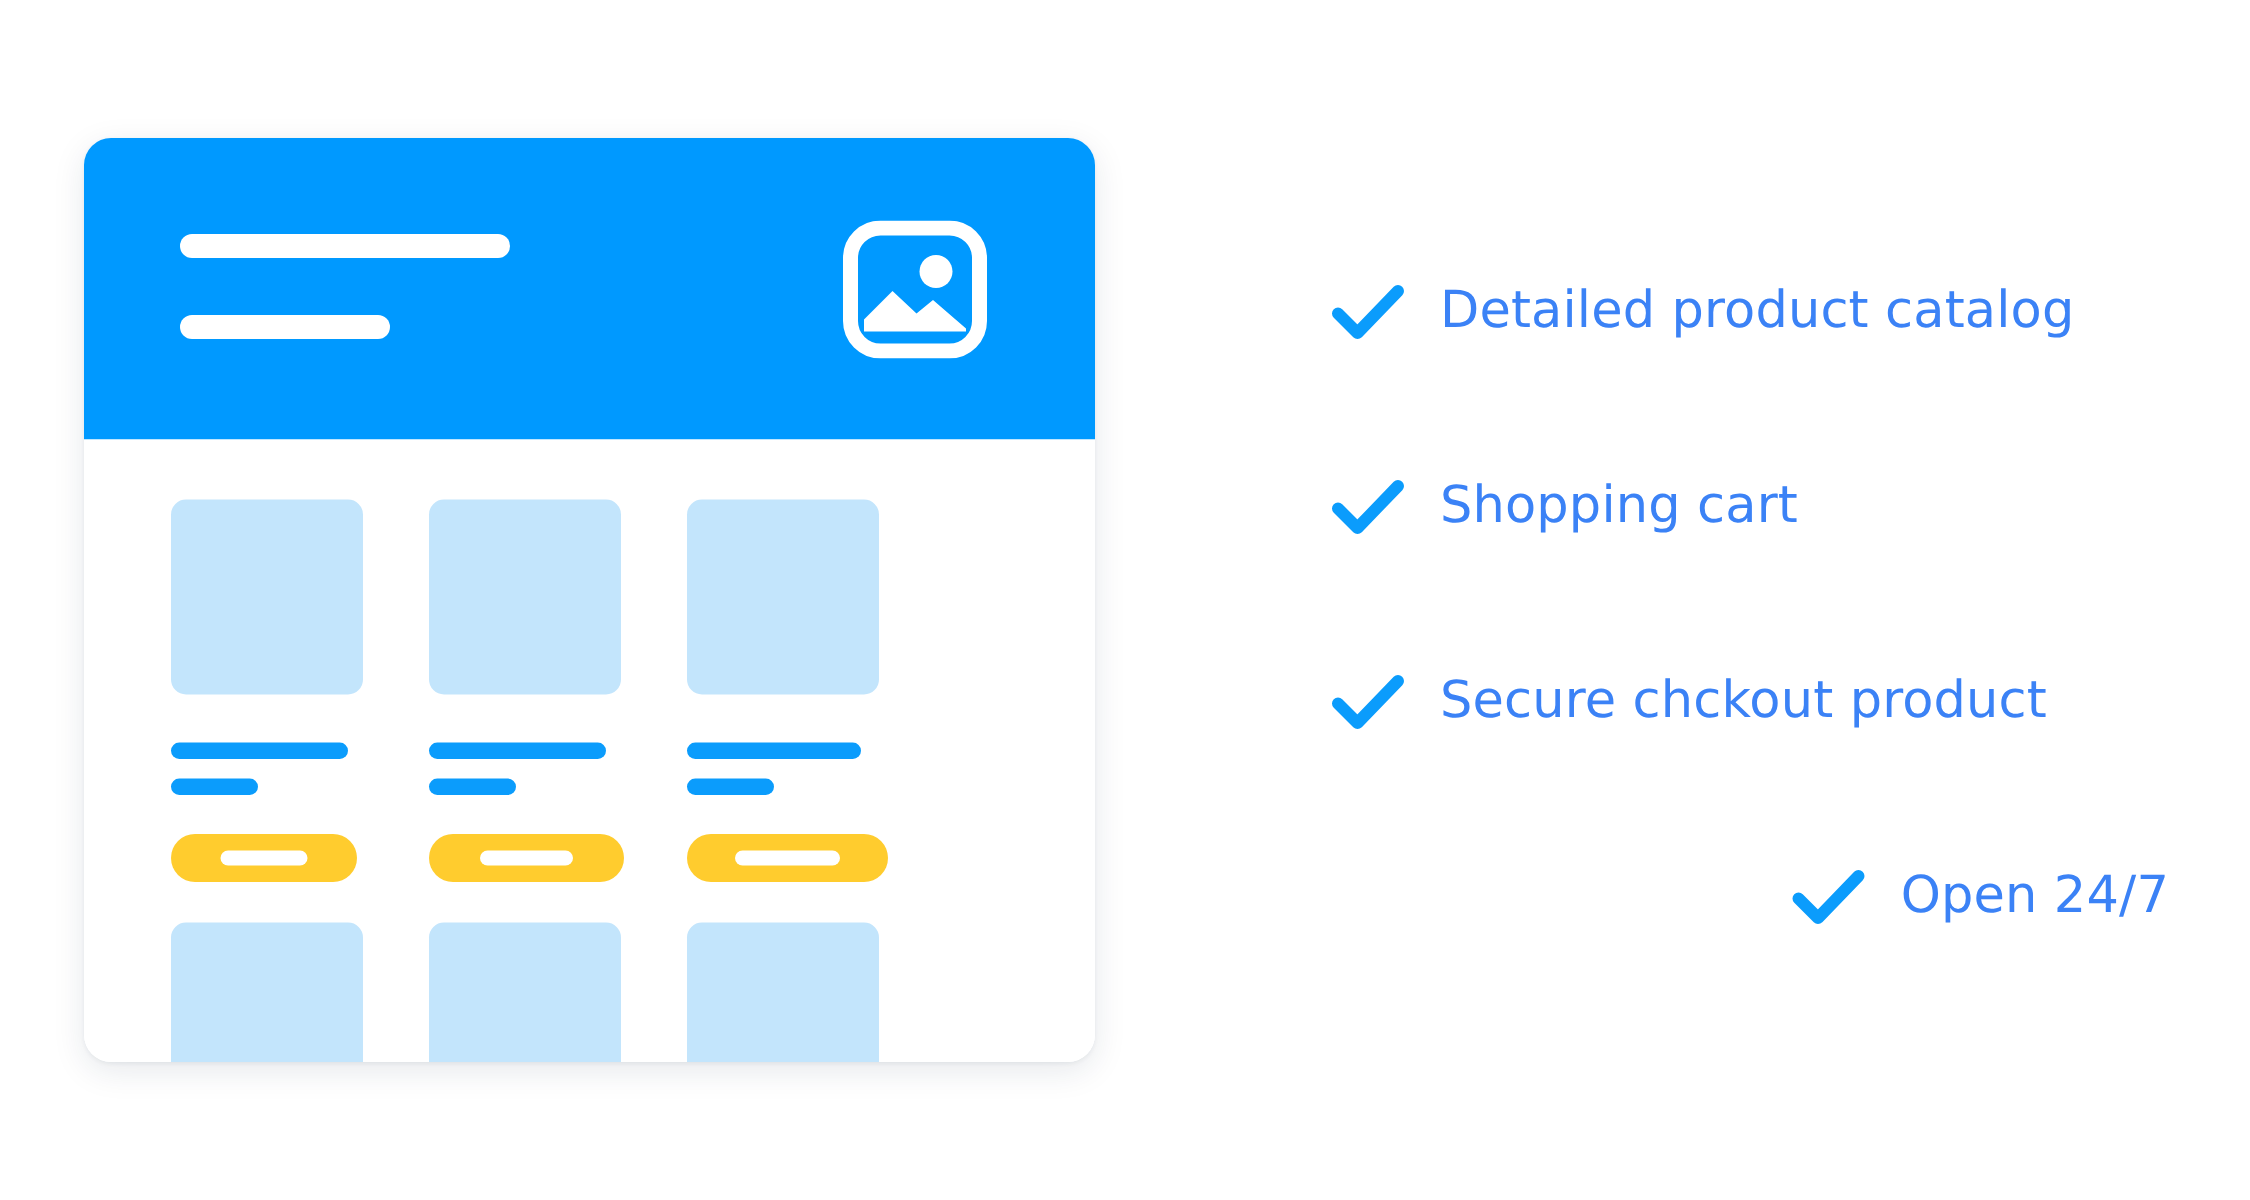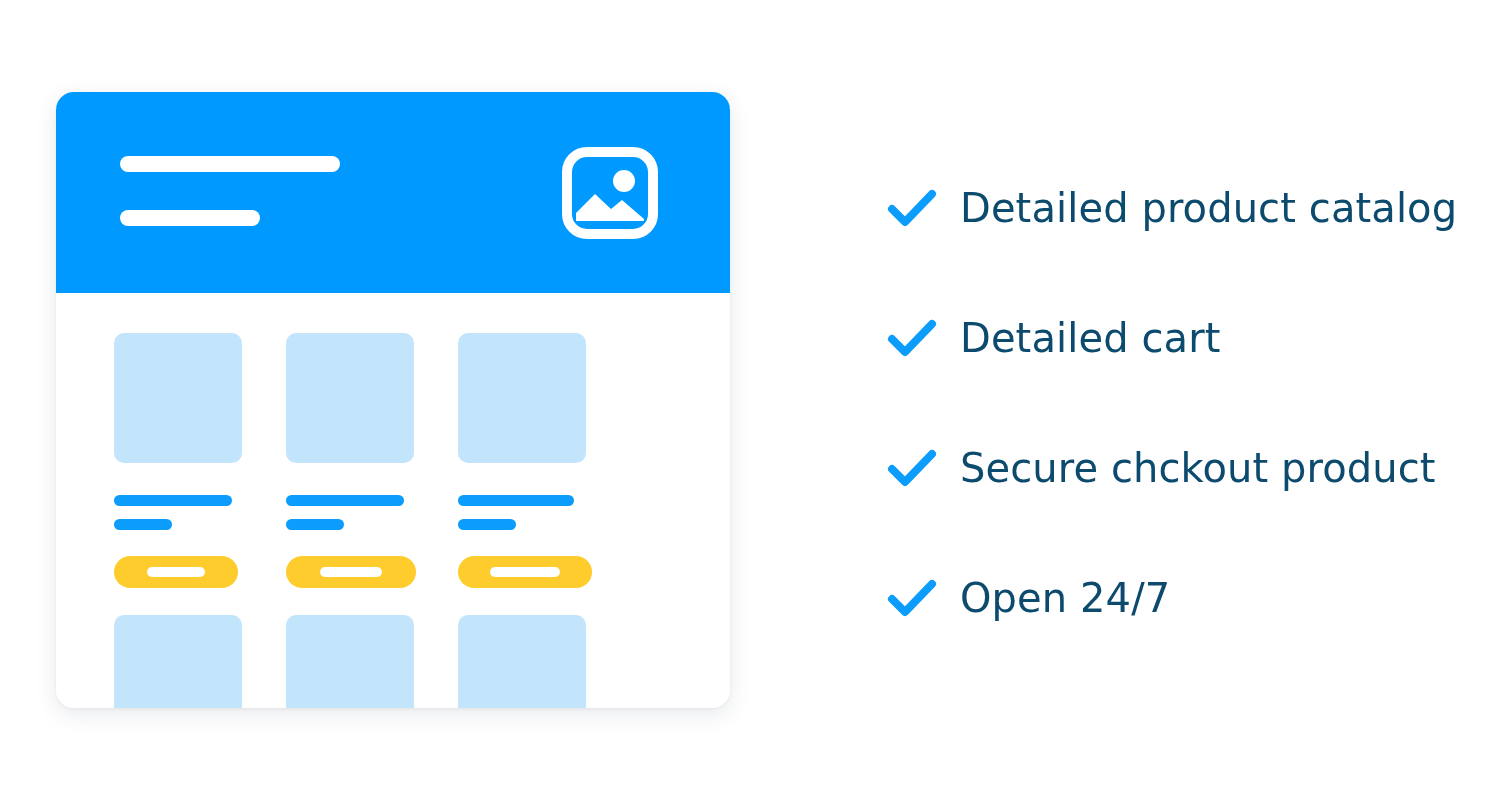--- a/index.html
+++ b/index.html
@@ -144,33 +144,33 @@
     top: 178px;
     width: 560px;
   }
 
   .feature-item {
     display: flex;
     align-items: center;
     height: 60px;
     margin-bottom: 70px;
   }
-  .feature-item:last-child { margin-bottom: 0; }
+  .feature-item:last-child { margin-bottom: 0; justify-content: flex-end; }
 
   .check-icon {
     flex: 0 0 52px;
     width: 52px;
     height: 44px;
   }
   .check-icon svg { display: block; width: 100%; height: 100%; }
 
   .feature-label {
     margin-left: 22px;
-    color: #0c4a6e;
-    font-size: 40px;
+    color: #3b82f6;
+    font-size: 34px;
     line-height: 1.1;
     letter-spacing: 0.1px;
     white-space: nowrap;
     font-family: "DejaVu Sans", sans-serif;
     font-weight: 400;
   }
 </style>
 </head>
 <body>
 
@@ -247,21 +247,21 @@
       </span>
       <span class="feature-label">Detailed product catalog</span>
     </div>
 
     <div class="feature-item">
       <span class="check-icon">
         <svg viewBox="0 0 52 44" xmlns="http://www.w3.org/2000/svg">
           <path d="M6 23 L19 36 L46 8" fill="none" stroke="#0b9cfc" stroke-width="8" stroke-linecap="round" stroke-linejoin="round"></path>
         </svg>
       </span>
-      <span class="feature-label">Detailed cart</span>
+      <span class="feature-label">Shopping cart</span>
     </div>
 
     <div class="feature-item">
       <span class="check-icon">
         <svg viewBox="0 0 52 44" xmlns="http://www.w3.org/2000/svg">
           <path d="M6 23 L19 36 L46 8" fill="none" stroke="#0b9cfc" stroke-width="8" stroke-linecap="round" stroke-linejoin="round"></path>
         </svg>
       </span>
       <span class="feature-label">Secure chckout product</span>
     </div>

